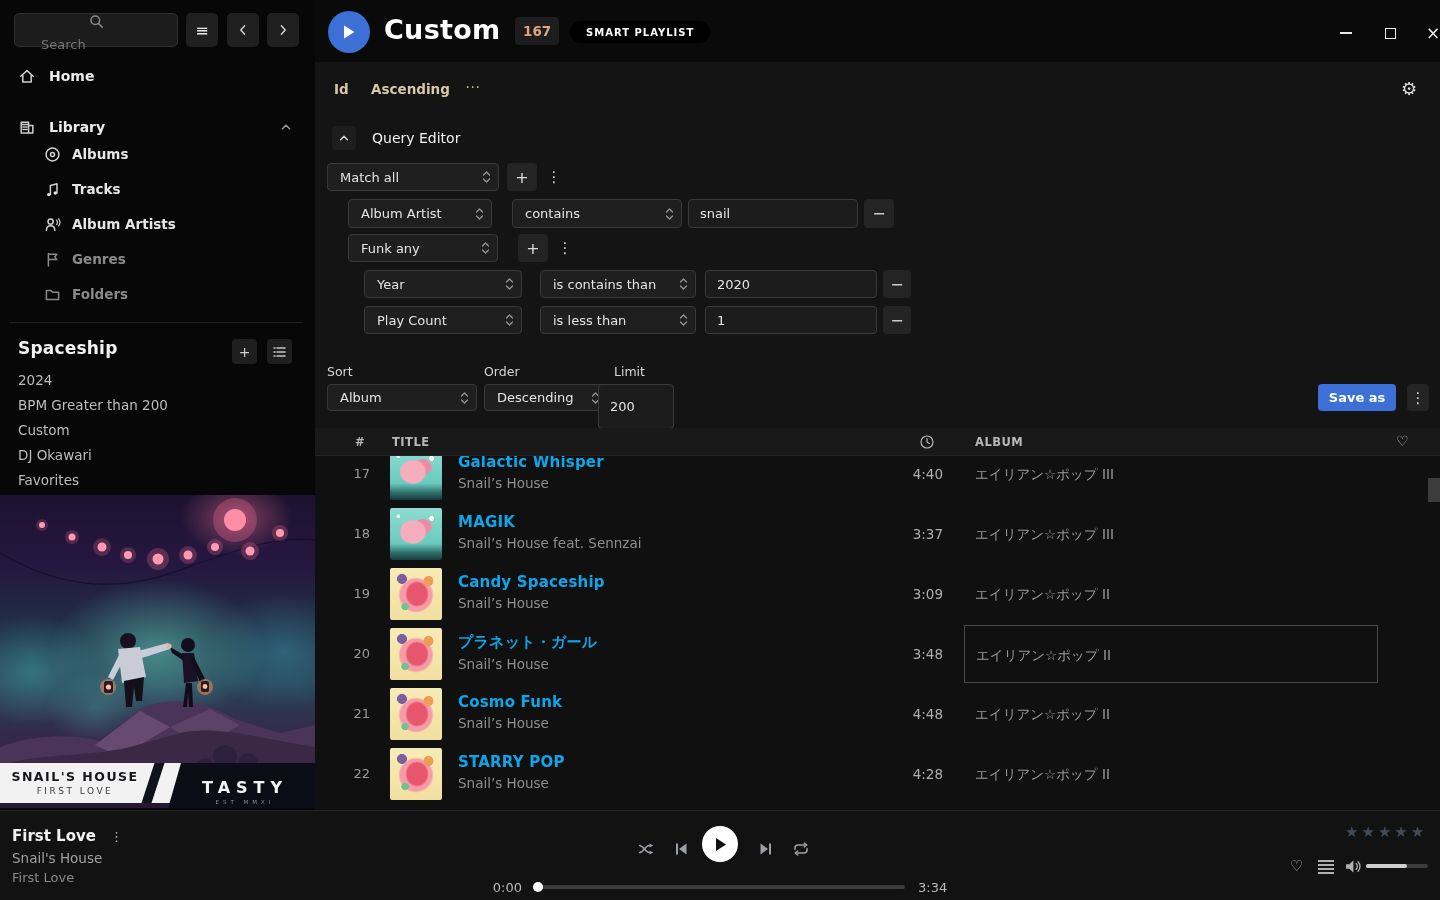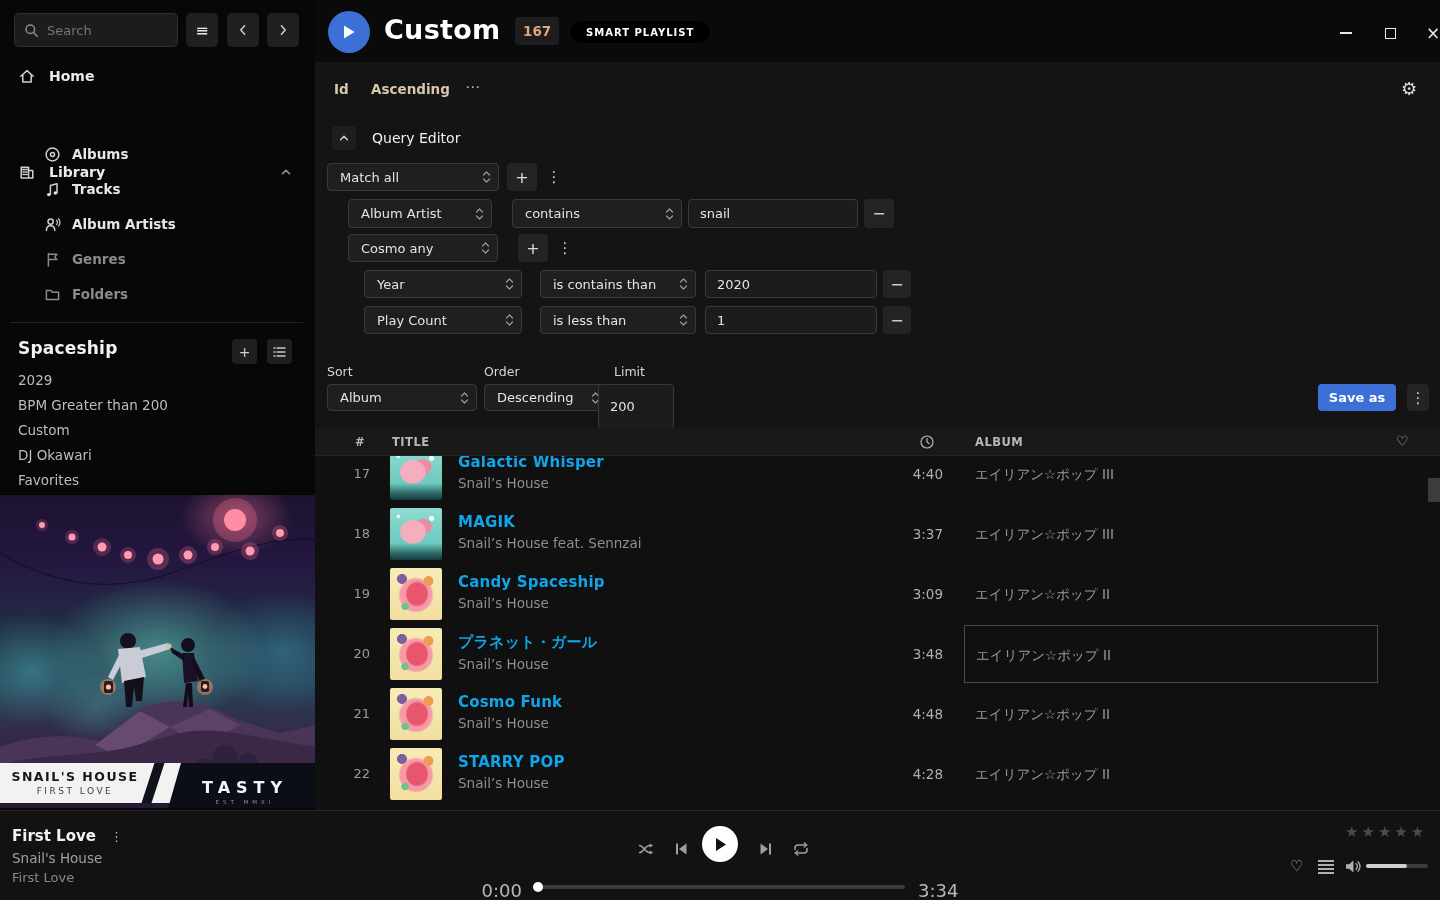--- a/index.html
+++ b/index.html
@@ -10,21 +10,21 @@
   #sidebar { position:absolute; left:0; top:0; width:315px; height:810px; background:#070707; z-index:5; }
   #titlebar { position:absolute; left:315px; top:0; width:1125px; height:62px; background:#0a0a0a; }
   #content { position:absolute; left:315px; top:62px; width:1125px; height:748px; background:#141414; overflow:hidden; }
   #playerbar { position:absolute; left:0; top:810px; width:1440px; height:90px; background:#121212; border-top:1px solid #262626; z-index:6; }
 
   svg { display:block; }
   .ico-stroke { stroke:#cfcfcf; fill:none; stroke-width:1.5; stroke-linecap:round; stroke-linejoin:round; }
   .dim .ico-stroke { stroke:#8a8a8a; }
 
   
-  .search-box { position:absolute; left:14px; top:13px; width:164px; height:34px; background:#1c1c1c; border:1px solid #303030; border-radius:5px; display:flex; align-items:center; padding:0 9px; gap:8px; }
+  .search-box { position:absolute; left:14px; top:13px; width:164px; height:34px; background:#1c1c1c; border:1px solid #303030; border-radius:5px; display:flex; align-items:center; padding:0 9px; gap:8px;flex-direction:column; }
   .search-box input { background:transparent; border:none; outline:none; color:#d8d8d8; font-size:13px; width:110px; font-family:inherit; }
   .search-box input::placeholder { color:#757575; }
   .sq-btn { position:absolute; top:13px; width:32px; height:34px; background:#202020; border-radius:5px; display:flex; align-items:center; justify-content:center; color:#e6e6e6; }
   .nav-row { position:absolute; left:0; width:315px; height:26px; display:flex; align-items:center; gap:13px; padding-left:18px; color:#ececec; font-size:14px; font-weight:bold; }
   .sub-row { position:absolute; left:0; width:315px; height:22px; display:flex; align-items:center; gap:11px; padding-left:44px; color:#e6e6e6; font-size:13.5px; font-weight:bold; }
   .sub-row.dim { color:#8a8a8a; }
   .side-divider { position:absolute; left:10px; top:322px; width:293px; height:1px; background:#232323; }
   .pl-title { position:absolute; left:18px; top:338px; color:#f2f2f2; font-size:17px; font-weight:bold; letter-spacing:.2px; }
   .pl-btn { position:absolute; top:339px; width:25px; height:25px; background:#1f1f1f; border-radius:4px; display:flex; align-items:center; justify-content:center; color:#d0d0d0; font-size:14px; }
   .pl-item { position:absolute; left:18px; width:270px; height:18px; color:#bdbdbd; font-size:13.5px; }
@@ -102,21 +102,21 @@
   
   .np-title-row { position:absolute; left:12px; top:16px; display:flex; align-items:center; gap:14px; }
   .np-title { color:#f2f2f2; font-size:15px; font-weight:bold; }
   .np-kebab { color:#b8b8b8; font-size:13px; }
   .np-artist { position:absolute; left:12px; top:39px; color:#a0a0a0; font-size:13.5px; }
   .np-album { position:absolute; left:12px; top:59px; color:#8a8a8a; font-size:13px; }
   .tr-btn { position:absolute; top:25px; width:26px; height:26px; display:flex; align-items:center; justify-content:center; }
   .tr-btn .ico-stroke { stroke:#9aa0a6; }
   .tr-fill { fill:#9aa0a6; }
   .play-btn { position:absolute; left:702px; top:15px; width:36px; height:36px; border-radius:50%; background:#ffffff; display:flex; align-items:center; justify-content:center; }
-  .time { position:absolute; top:69px; color:#b9b9b9; font-size:18px; font-weight:500; }
+  .time { position:absolute; top:69px; color:#b9b9b9; font-size:13px; font-weight:500; }
   .seek { position:absolute; left:535px; top:74px; width:370px; height:4px; background:#3c3c3c; border-radius:2px; }
   .seek-dot { position:absolute; left:-2px; top:-3px; width:10px; height:10px; border-radius:50%; background:#ffffff; }
   .stars { position:absolute; left:1345px; top:12px; color:#414c57; font-size:15px; letter-spacing:3px; white-space:nowrap; }
   .pb-ico { position:absolute; top:46px; color:#b0b0b0; }
   .queue-lines { width:16px; height:14px; background:repeating-linear-gradient(#b0b0b0 0 2px, transparent 2px 4px); }
   .vol-track { position:absolute; left:1366px; top:53px; width:62px; height:4px; background:#3c3c3c; border-radius:2px; }
   .vol-fill { width:66%; height:4px; background:#cfcfcf; border-radius:2px; }
 </style>
 </head>
 <body>
@@ -150,21 +150,21 @@
   </div>
 
   <div class="nav-row" style="top:63px;">
     <span>
         <svg width="18" height="18" viewBox="0 0 18 18">
           <path class="ico-stroke" d="M2.8 9.2 L9 3.6 L15.2 9.2 M4.8 7.8 V15 H13.2 V7.8"></path>
         </svg>
       </span>
     <span>Home</span>
   </div>
-  <div class="nav-row" style="top:114px;margin-top:45px;">
+  <div class="nav-row" style="top:114px;">
     <span>
         <svg width="18" height="18" viewBox="0 0 18 18">
           <path class="ico-stroke" d="M3.2 15 V4.2 H10.6 V15 M3.2 6.6 H10.6 M5 9 H6.4 M7.6 9 H9 M5 11.6 H6.4 M7.6 11.6 H9 M10.6 15 H14.8 V7.4 H10.6 M3.2 15 H14.8"></path>
         </svg>
       </span>
     <span>Library</span>
     <span style="position:absolute; right:22px;">
         <svg width="14" height="14" viewBox="0 0 14 14">
           <path class="ico-stroke" d="M3.4 8.8 L7 5.2 L10.6 8.8" style="stroke:#9a9a9a"></path>
         </svg>
@@ -223,21 +223,21 @@
   <div class="pl-btn" style="left:232px;">
       <span>+</span>
     </div>
   <div class="pl-btn" style="left:267px;">
     <span>
         <svg width="13" height="12" viewBox="0 0 13 12">
           <path class="ico-stroke" d="M1 2 h1 M4 2 h8 M1 6 h1 M4 6 h8 M1 10 h1 M4 10 h8" style="stroke:#c8c8c8"></path>
         </svg>
       </span>
   </div>
-  <div class="pl-item" style="top:372px;">2029</div>
+  <div class="pl-item" style="top:372px;">2024</div>
   <div class="pl-item" style="top:397px;">BPM Greater than 200</div>
   <div class="pl-item" style="top:422px;">Custom</div>
   <div class="pl-item" style="top:447px;">DJ Okawari</div>
   <div class="pl-item" style="top:472px;">Favorites</div>
 
   <div id="nowart">
     <svg width="315" height="313" viewBox="0 0 315 313">
       <path d="M-5 55 C60 95 120 98 180 75 C230 57 275 40 320 45" stroke="#120c1e" stroke-width="1.2" fill="none" opacity="0.7"></path>
       <g>
         <circle cx="235" cy="25" r="22" fill="#ff6f95" opacity="0.28"></circle>
@@ -364,21 +364,21 @@
           <path class="ico-stroke" d="M1.5 5 L4.5 2 L7.5 5 M1.5 9 L4.5 12 L7.5 9" style="stroke:#9a9a9a;stroke-width:1.2"></path>
         </svg>
       </span>
   </div>
   <input class="txt" style="left: 373px; top: 137px; width: 170px; height: 29px;" value="snail">
   <div class="ctl-btn" style="left:549px; top:137px; width:30px; height:29px;">
       <span>−</span>
     </div>
 
   <div class="sel" style="left:33px; top:172px; width:150px; height:28px;">
-    <span>Cosmo any</span>
+    <span>Funk any</span>
     <span class="updown">
         <svg width="9" height="14" viewBox="0 0 9 14">
           <path class="ico-stroke" d="M1.5 5 L4.5 2 L7.5 5 M1.5 9 L4.5 12 L7.5 9" style="stroke:#9a9a9a;stroke-width:1.2"></path>
         </svg>
       </span>
   </div>
   <div class="ctl-btn" style="left:203px; top:172px; width:30px; height:28px;">
       <span>+</span>
     </div>
   <div class="kebab-btn" style="left:242px; top:172px; width:16px; height:28px;">

